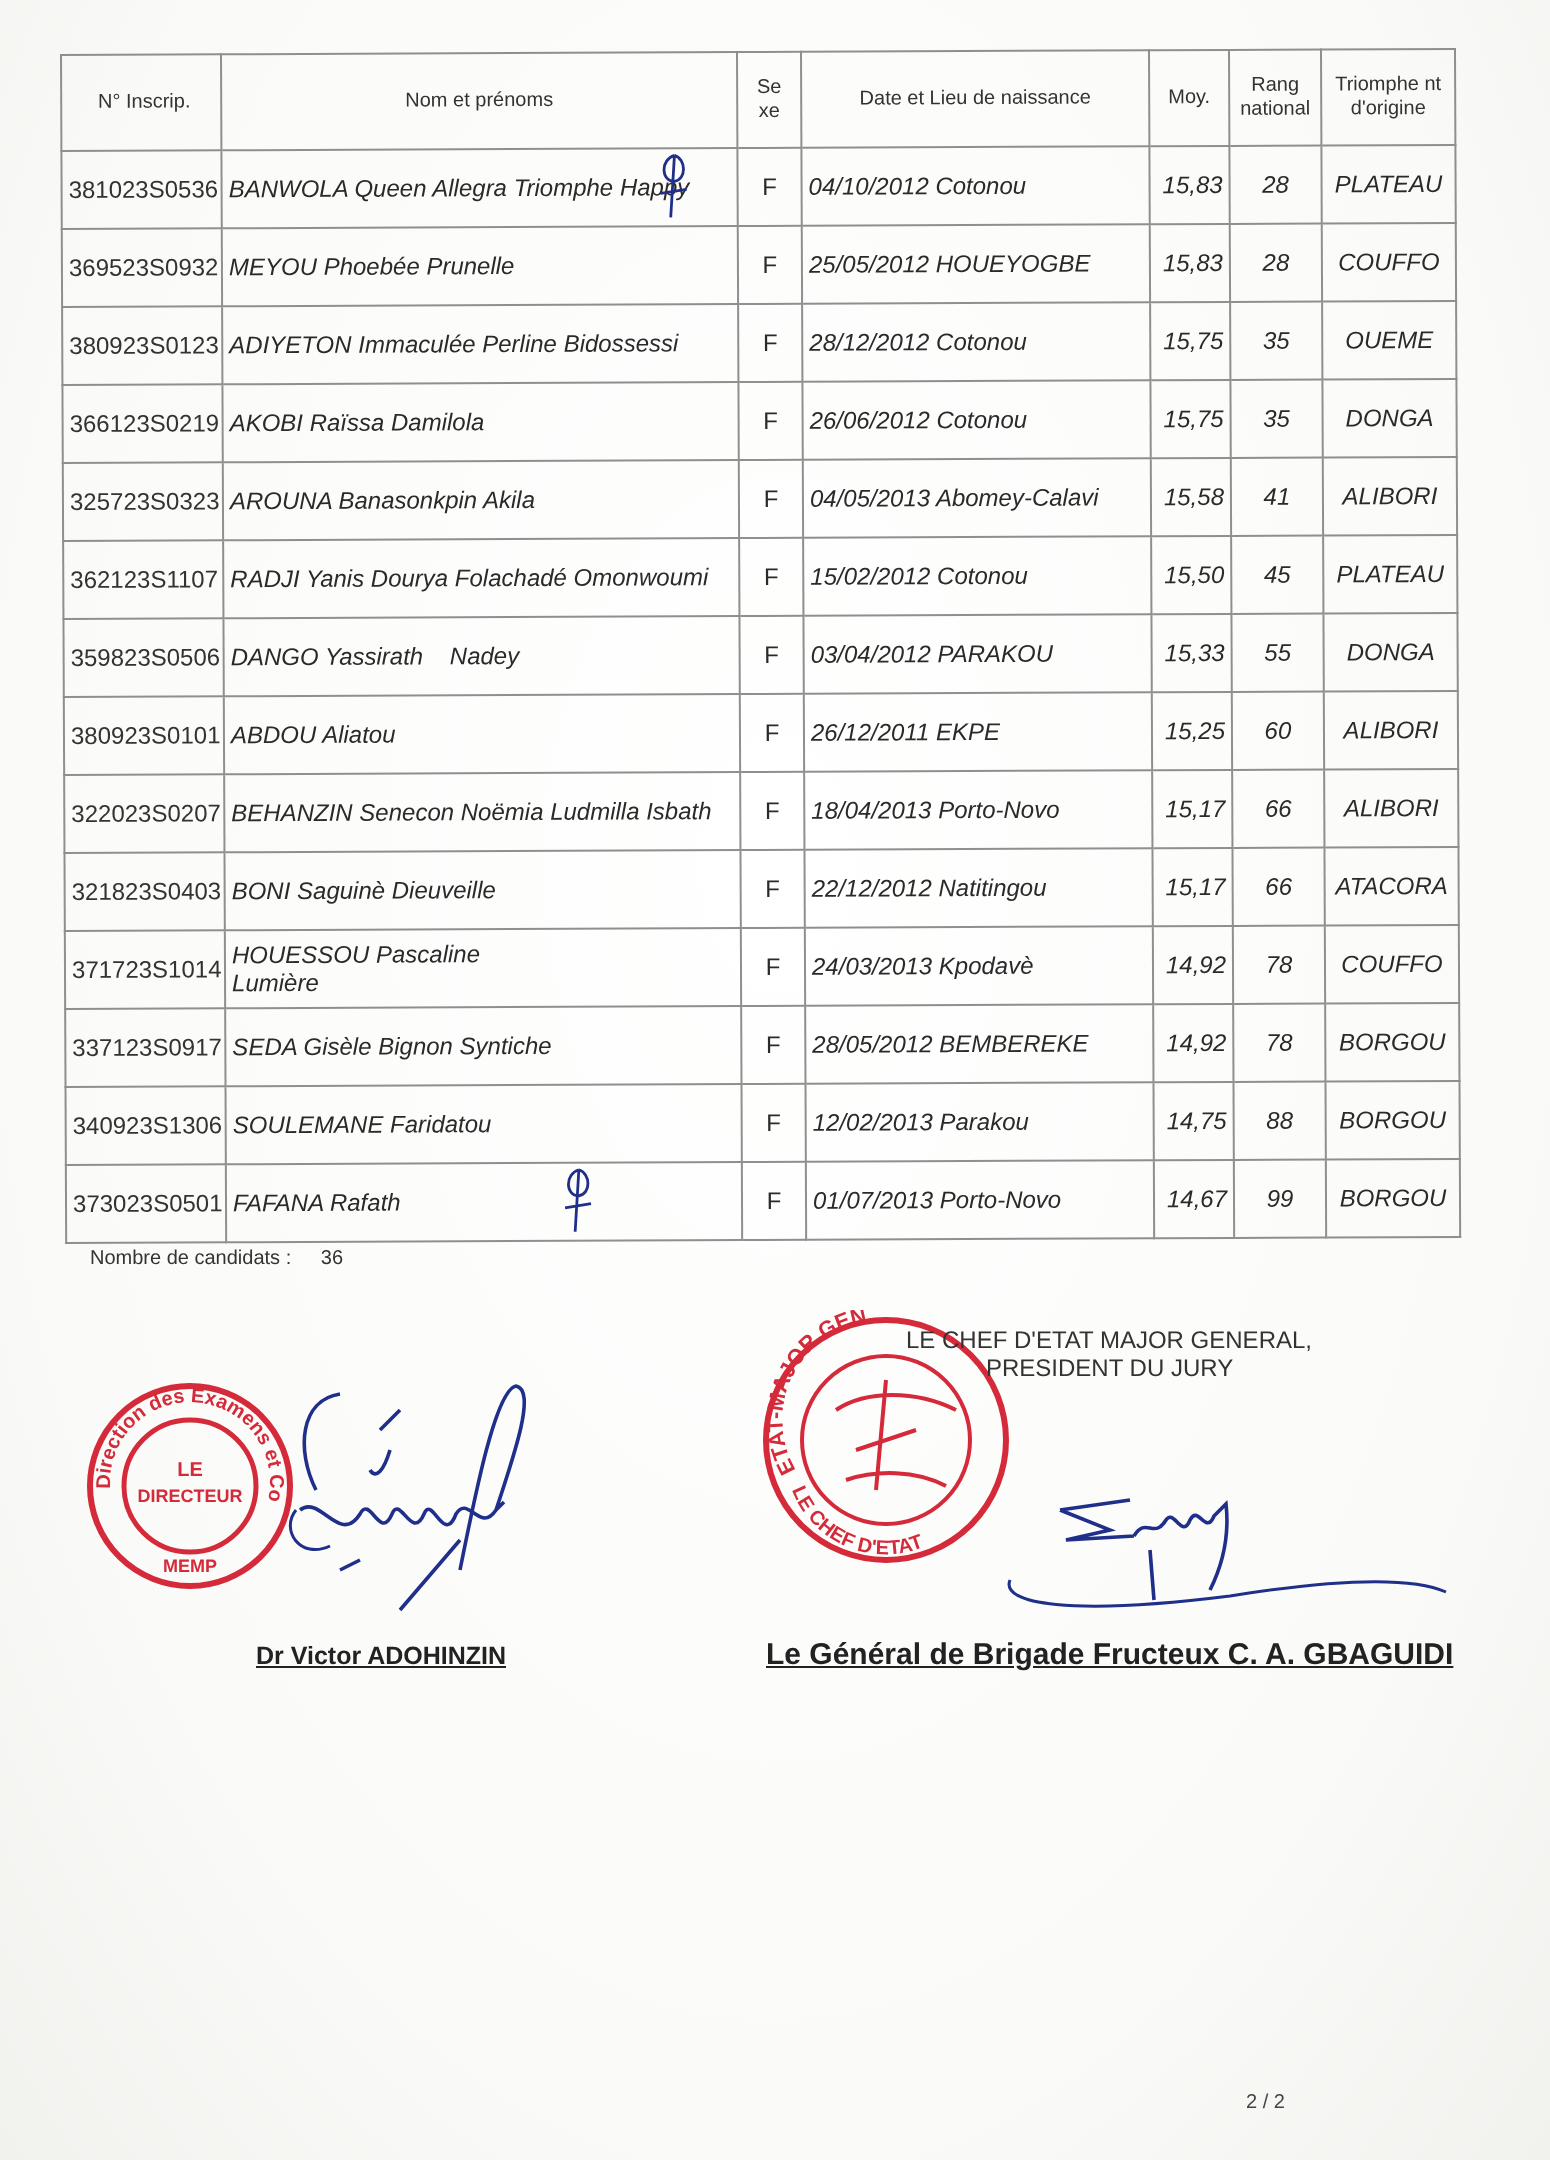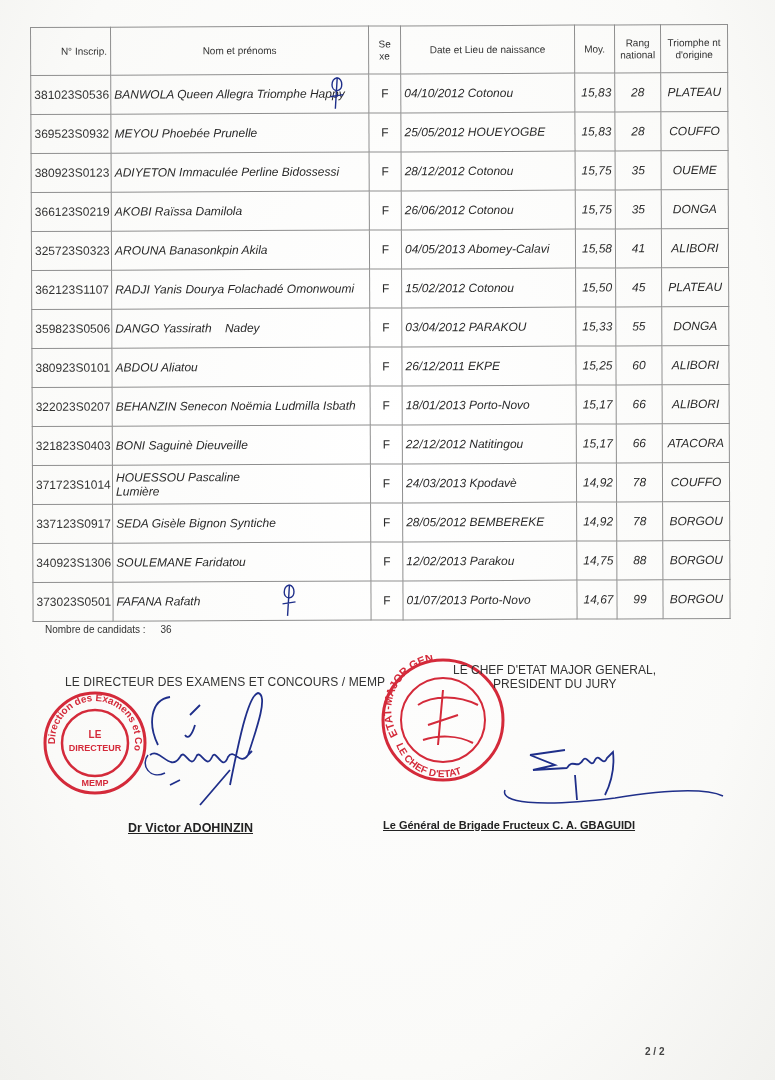--- a/index.html
+++ b/index.html
@@ -16,21 +16,21 @@
     border-collapse: collapse; table-layout: fixed;
     width: 697px;
     transform: rotate(-0.25deg); transform-origin: left top;
   }
   table.results th, table.results td {
     border: 1px solid #8f8f8f; padding: 0 3px; vertical-align: middle;
   }
   table.results th {
     height: 47px; font-weight: normal; font-size: 10px; color: #333; text-align: center; line-height: 12px;
   }
-  table.results th.left { text-align: right; padding-left: 6px; }
+  table.results th.left { text-align: center; padding-left: 6px; }
   table.results td { height: 38px; font-size: 12px; }
   td.id { font-size: 10px; text-align: right; color: #333; }
   td.name { font-style: italic; font-size: 12.5px; padding-left: 12px; line-height: 14px; position: relative; }
   td.sex { text-align: center; font-size: 12px; }
   td.birth { font-style: italic; font-size: 12.5px; padding-left: 5px; }
   td.avg { font-style: italic; font-size: 10px; text-align: right; padding-right: 4px; margin-left: 20px; }
   td.rank { font-style: italic; font-size: 10.5px; text-align: center; }
   td.dept { font-style: italic; font-size: 10px; text-align: center; }
   .initials {
     position: absolute; right: 20px; top: 0px; width: 22px; height: 36px;
@@ -43,26 +43,26 @@
     position: absolute; left: 65px; top: 675px; font-size: 12px; color: #333; letter-spacing: 0.1px;
   }
   .sig-block-right-title {
     position: absolute; left: 453px; top: 663px; font-size: 12px; color: #333; line-height: 14px;
   }
   .sig-block-right-title div:nth-child(2) { padding-left: 40px; }
   .signer-left {
     position: absolute; left: 128px; top: 821px; font-size: 12.5px; font-weight: bold; text-decoration: underline; color: #222;
   }
   .signer-right {
-    position: absolute; left: 383px; top: 819px; font-size: 11px; font-weight: bold; text-decoration: underline; color: #222;
+    position: absolute; left: 383px; top: 819px; font-size: 15px; font-weight: bold; text-decoration: underline; color: #222;
   }
   .stamp { position: absolute; }
   .sig { position: absolute; }
   .page-num {
-    position: absolute; left: 645px; top: 1046px; font-size: 10px; font-weight: bold; color: #444;
+    position: absolute; left: 623px; top: 1046px; font-size: 10px; font-weight: normal; color: #444;
   }
 </style>
 </head>
 <body>
 
 <div class="page">
 
   <table class="results">
     <colgroup>
       <col style="width:80px">
@@ -159,21 +159,21 @@
         <td class="sex">F</td>
         <td class="birth">26/12/2011 EKPE</td>
         <td class="avg">15,25</td>
         <td class="rank">60</td>
         <td class="dept">ALIBORI</td>
       </tr>
       <tr>
         <td class="id">322023S0207</td>
         <td class="name">BEHANZIN Senecon Noëmia Ludmilla Isbath</td>
         <td class="sex">F</td>
-        <td class="birth">18/01/2013 Porto-Novo</td>
+        <td class="birth">18/04/2013 Porto-Novo</td>
         <td class="avg">15,17</td>
         <td class="rank">66</td>
         <td class="dept">ALIBORI</td>
       </tr>
       <tr>
         <td class="id">321823S0403</td>
         <td class="name">BONI Saguinè Dieuveille</td>
         <td class="sex">F</td>
         <td class="birth">22/12/2012 Natitingou</td>
         <td class="avg">15,17</td>
@@ -222,21 +222,20 @@
         <td class="dept">BORGOU</td>
       </tr>
     </tbody>
   </table>
 
   <div class="count-line">
     <span>Nombre de candidats :</span>
     <span class="v">36</span>
   </div>
 
-  <div class="sig-block-left-title">LE DIRECTEUR DES EXAMENS ET CONCOURS / MEMP</div>
 
   <svg class="stamp" style="left:40px;top:688px" width="110" height="110" viewBox="0 0 110 110">
     <circle cx="55" cy="55" r="50" fill="none" stroke="#d42a3a" stroke-width="3"></circle>
     <circle cx="55" cy="55" r="33" fill="none" stroke="#d42a3a" stroke-width="2.5"></circle>
     <defs>
         <path id="ringL" d="M 16 62 A 40 40 0 1 1 94 62"></path>
       </defs>
     <text font-size="10" font-weight="bold" fill="#d42a3a" font-family="Liberation Sans, sans-serif"><textPath href="#ringL" startOffset="4%">Direction des Examens et Concours</textPath></text>
     <text x="55" y="50" text-anchor="middle" font-size="10" font-weight="bold" fill="#d42a3a" font-family="Liberation Sans, sans-serif">LE</text>
     <text x="55" y="63" text-anchor="middle" font-size="9" font-weight="bold" fill="#d42a3a" font-family="Liberation Sans, sans-serif">DIRECTEUR</text>

